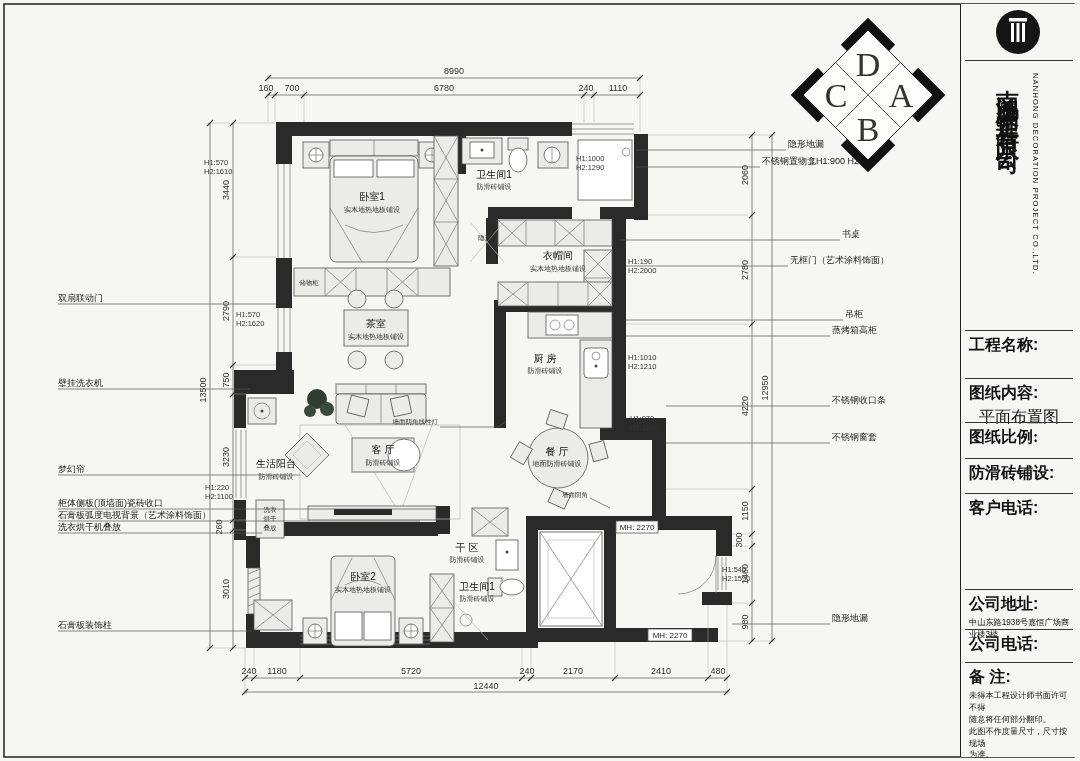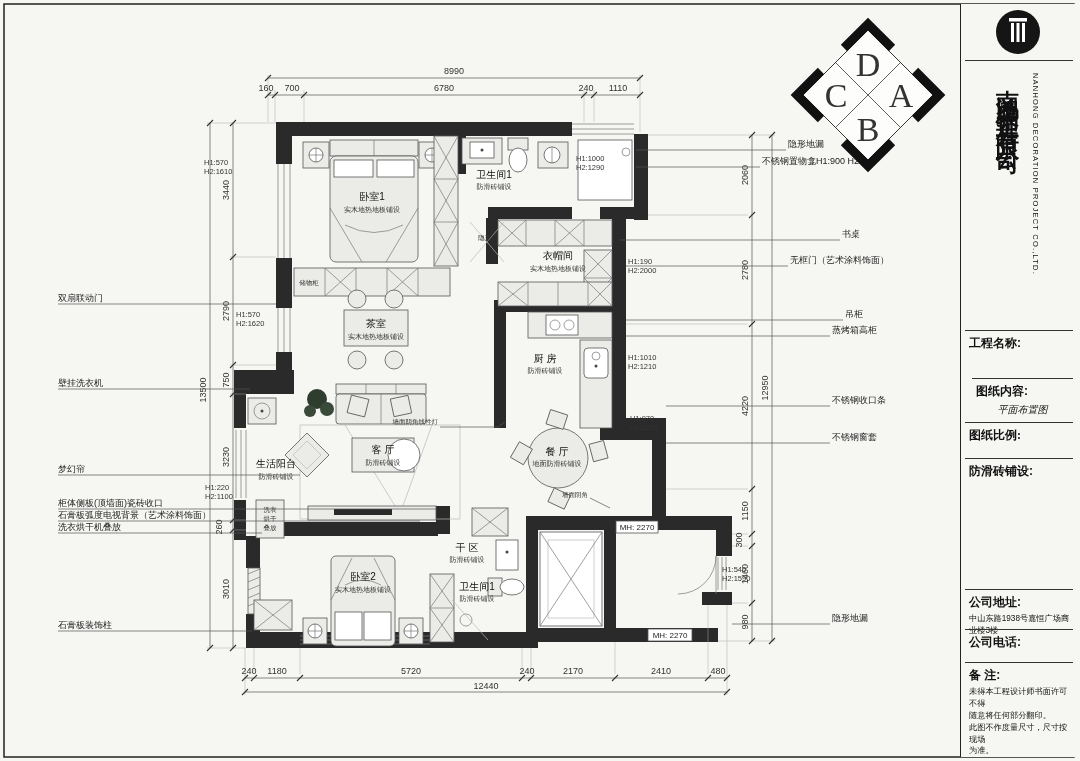--- a/index.html
+++ b/index.html
@@ -17,22 +17,22 @@
   .dim{font-size:9px;fill:#333;}
   .ann{font-size:9px;fill:#222;}
   .rn{font-size:10px;fill:#111;}
   .rno{font-size:7px;fill:#333;}
   .hl{font-size:7.5px;fill:#333;}
   .tl{font-size:6.5px;fill:#333;}
   .mh{font-size:8px;fill:#222;}
   
   .tb{position:absolute;left:960px;top:4px;width:114px;height:753px;border-left:1.5px solid #222;background:#f6f6f3;}
   .tb .sec{position:absolute;left:4px;right:2px;border-top:1px solid #333;}
-  .tb-label{font-size:12px;font-weight:bold;color:#111;padding:4px 2px 0 4px;}
-  .tb-val{font-size:10px;color:#111;text-align:center;margin-top:3px;font-style:italic;}
+  .tb-label{font-size:16px;font-weight:bold;color:#111;padding:4px 2px 0 4px;}
+  .tb-val{font-size:16px;color:#111;text-align:center;margin-top:3px;}
   .tb-cn{position:absolute;left:28px;top:10px;writing-mode:vertical-rl;font-size:23px;font-weight:bold;
          letter-spacing:7px;color:#111;}
   .tb-en{position:absolute;left:66px;top:12px;writing-mode:vertical-rl;font-size:7.5px;letter-spacing:1.2px;color:#111;}
   .tb-small{font-size:8.2px;color:#111;padding:2px 2px 0 4px;line-height:1.45;}
   .logo{position:absolute;left:0;top:0;width:100%;height:56px;display:flex;align-items:center;justify-content:center;}
 </style>
 </head>
 <body>
 
 <div class="page">
@@ -385,29 +385,32 @@
         <rect x="4" y="-9" width="3" height="19" fill="#fff"></rect>
       </svg>
     </div>
     <div class="sec" style="top:56px;height:270px;">
       <div class="tb-cn">南鸿装饰工程有限公司</div>
       <div class="tb-en">NANHONG DECORATION PROJECT CO.,LTD.</div>
     </div>
     <div class="sec" style="top:326px;height:48px;">
       <div class="tb-label">工程名称:</div>
     </div>
-    <div class="sec" style="top:374px;height:44px;margin-left:7px;">
+    <div class="sec" style="top:374px;height:44px;">
       <div class="tb-label">图纸内容:</div>
       <div class="tb-val">平面布置图</div>
     </div>
     <div class="sec" style="top:418px;height:36px;font-family:Liberation Serif, serif;">
       <div class="tb-label">图纸比例:</div>
     </div>
     <div class="sec" style="top:454px;height:35px;">
       <div class="tb-label">防滑砖铺设:</div>
+    </div>
+    <div class="sec" style="top:489px;height:34px;">
+      <div class="tb-label">客户电话:</div>
     </div>
     <div class="sec" style="top:585px;height:40px;">
       <div class="tb-label">公司地址:</div>
       <div class="tb-small">中山东路1938号嘉恒广场商业楼3楼</div>
     </div>
     <div class="sec" style="top:658px;height:95px;">
       <div class="tb-label">备  注:</div>
       <div class="tb-small">
         <div>未得本工程设计师书面许可不得</div>
         <div>随意将任何部分翻印。</div>

